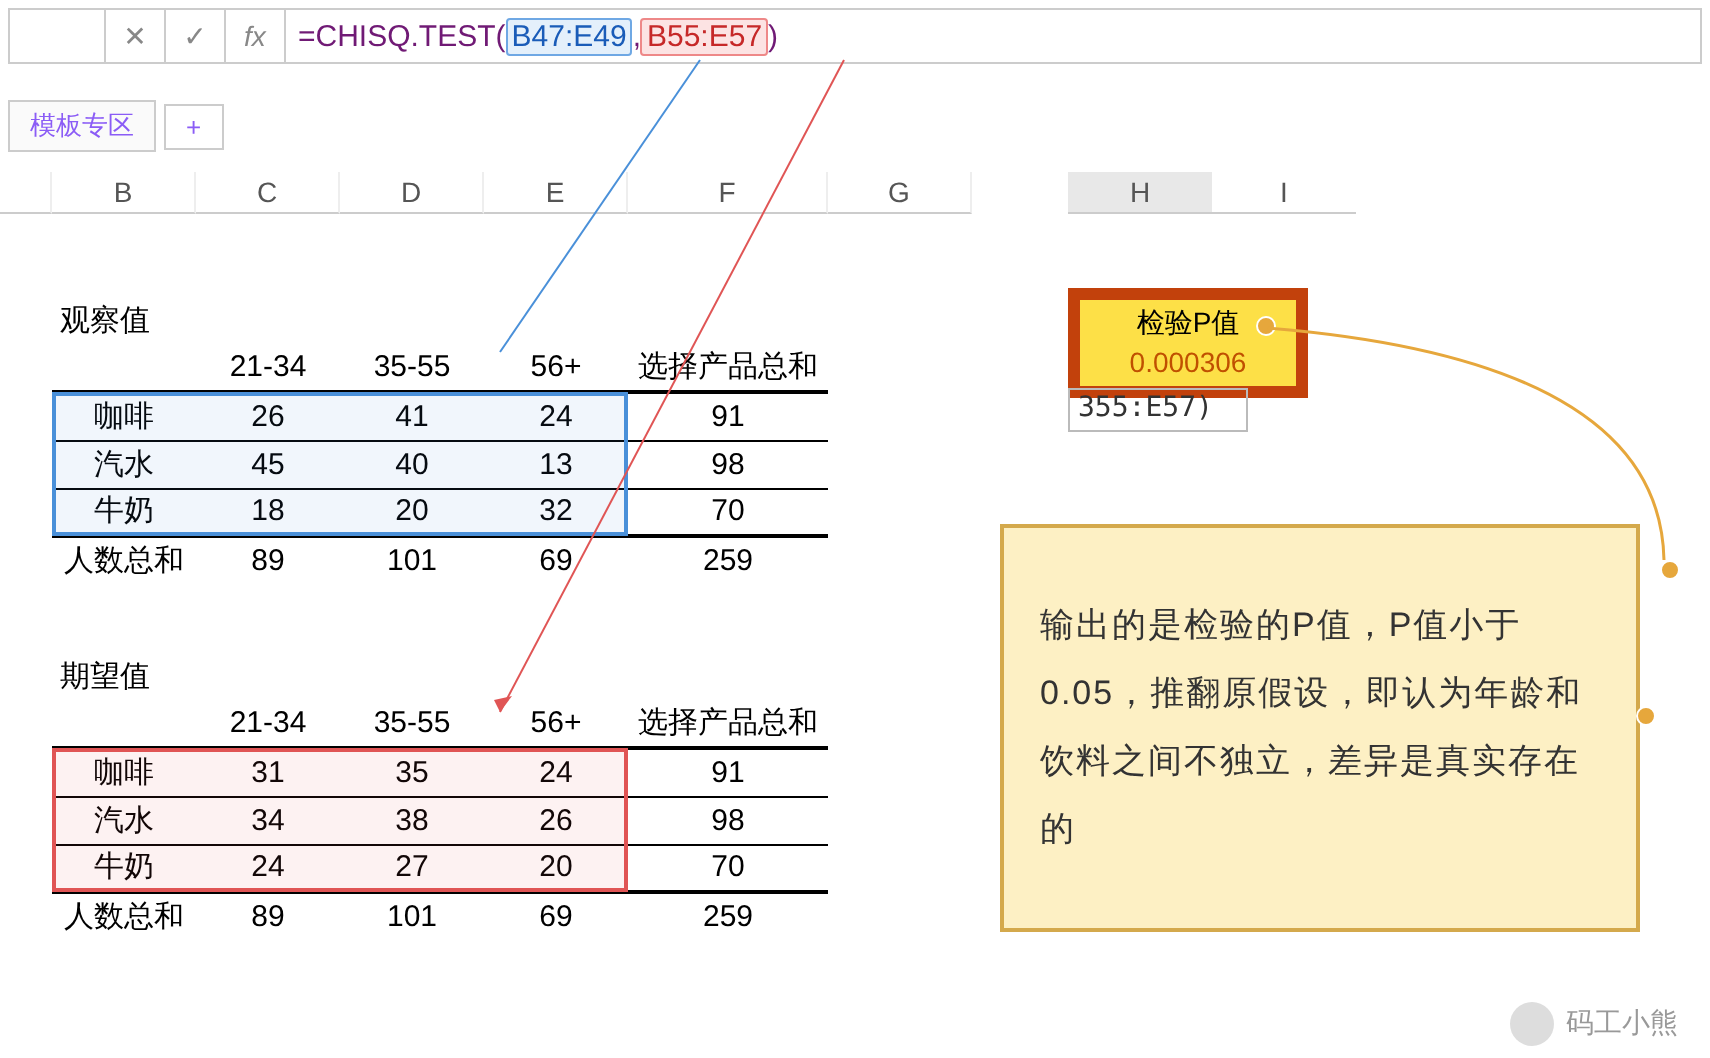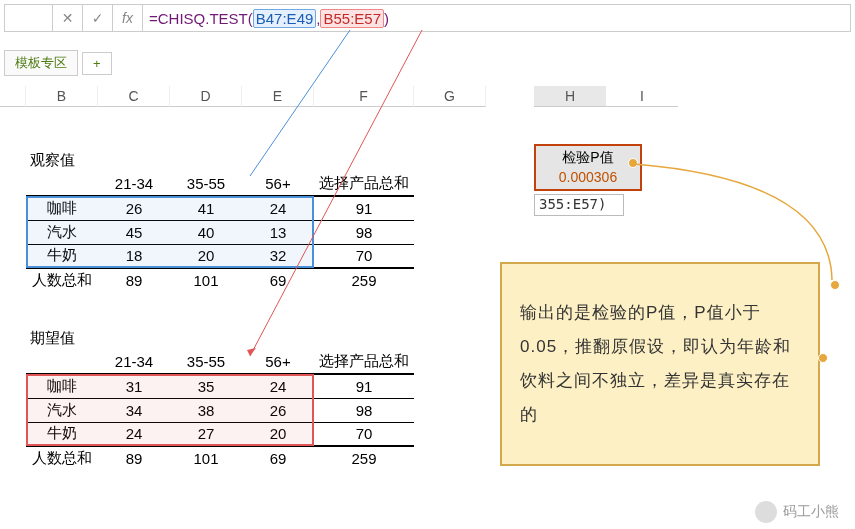--- a/index.html
+++ b/index.html
@@ -4,40 +4,40 @@
 <style>
 *{box-sizing:border-box;margin:0;padding:0;font-family:"Microsoft YaHei",Arial,sans-serif}
 body{background:#fff;width:855px;height:529px;position:relative;overflow:hidden}
 .formula-bar{display:flex;align-items:center;height:28px;border:1px solid #ccc;background:#fff;position:absolute;top:4px;left:4px;right:4px}
 .fb-box{width:30px;height:100%;border-right:1px solid #ccc;display:flex;align-items:center;justify-content:center;color:#888;font-size:14px}
 .fb-cell{width:48px}
 .fb-formula{flex:1;padding:0 6px;font-size:15px;font-family:Consolas,monospace;display:flex;align-items:center}
 .fb-formula .fn{color:#701a75}
 .fb-formula .r1{color:#1a5cb8;border:1px solid #6fa8e4;background:#e4f0fb;padding:0 2px;border-radius:2px}
 .fb-formula .r2{color:#c62828;border:1px solid #e88;background:#fce3e3;padding:0 2px;border-radius:2px}
-.tab-bar{position:absolute;top:56px;left:4px;height:14px;display:flex;align-items:center;font-size:13px;color:#4d7c0f}
+.tab-bar{position:absolute;top:56px;left:4px;height:14px;display:flex;align-items:center;font-size:13px;color:#8b5cf6}
 .tab{padding:3px 10px;border:1px solid #ccc;background:#fafafa;margin-right:4px}
 .tab-add{padding:3px 10px;border:1px solid #ccc;background:#fff}
 .grid{position:absolute;top:86px;left:0;width:480px}
 .colhdr{display:flex}
 .colhdr div{flex:none;width:72px;text-align:center;font-size:14px;color:#555;border-bottom:1px solid #ccc;border-right:1px solid #eee;padding:2px 0}
 .colhdr div:first-child{width:26px}
 .colH{position:absolute;top:86px;left:534px;width:72px;text-align:center;font-size:14px;color:#555;border-bottom:1px solid #ccc;padding:2px 0;background:#e8e8e8}
 .colI{position:absolute;top:86px;left:606px;width:72px;text-align:center;font-size:14px;color:#555;border-bottom:1px solid #ccc;padding:2px 0}
 table{border-collapse:collapse;position:absolute;font-size:15px}
 table td{width:72px;height:24px;text-align:center;padding:0 4px;border:none}
 .sec-title{text-align:left!important;font-size:15px;padding-left:4px}
 .hdr td{border-bottom:2px solid #000}
 .row td{border-bottom:1px solid #000}
 .row td:first-child{text-align:center}
 .sum td{border:none}
 .sum td:first-child{text-align:center}
 .blue-sel{position:absolute;border:2px solid #4a90d9;background:rgba(74,144,217,0.08);pointer-events:none}
 .red-sel{position:absolute;border:2px solid #e05555;background:rgba(224,85,85,0.08);pointer-events:none}
-.yellow-box1{position:absolute;top:144px;left:534px;width:108px;border:2px solid #c2410c;background:#e5e5e5;font-size:14px;padding:2px 6px;text-align:center;line-height:1.4}
+.yellow-box1{position:absolute;top:144px;left:534px;width:120px;border:6px solid #c2410c;background:#fde047;font-size:14px;padding:2px 6px;text-align:center;line-height:1.4}
 .yellow-dot{position:absolute;width:10px;height:10px;background:#e6a73c;border-radius:50%;border:1px solid #fff}
 .cellH{position:absolute;top:194px;left:534px;width:90px;height:22px;border:1px solid #bbb;font-size:14px;padding:1px 4px;font-family:Consolas,monospace;color:#333}
 .callout{position:absolute;top:262px;left:500px;width:320px;border:2px solid #d4a94c;background:#fdf0c4;font-size:17px;padding:32px 18px;line-height:2;letter-spacing:1px;color:#333}
 .footer{position:absolute;bottom:6px;right:16px;font-size:14px;color:#999;display:flex;align-items:center;gap:6px}
 .footer .logo{width:22px;height:22px;border-radius:50%;background:#ddd}
 svg.lines{position:absolute;top:0;left:0;width:855px;height:529px;pointer-events:none}
 </style>
 </head>
 <body>
 

